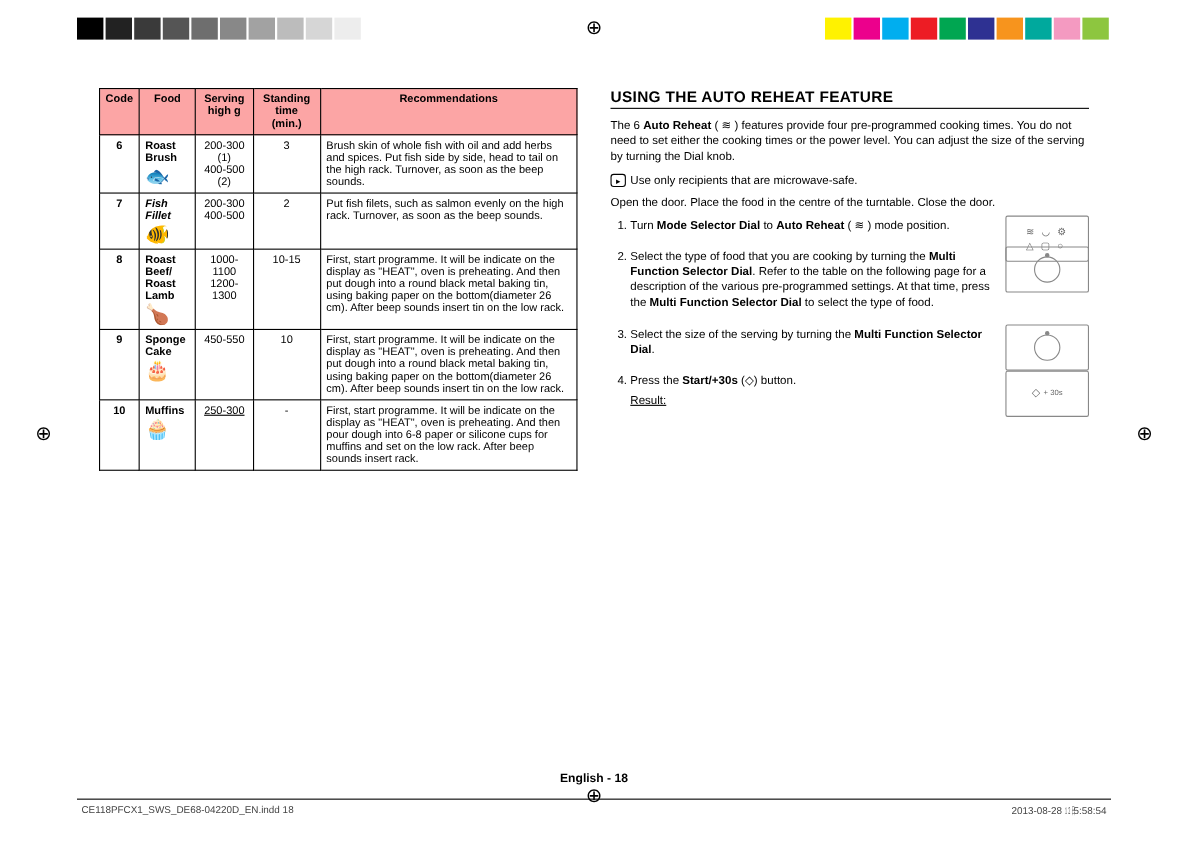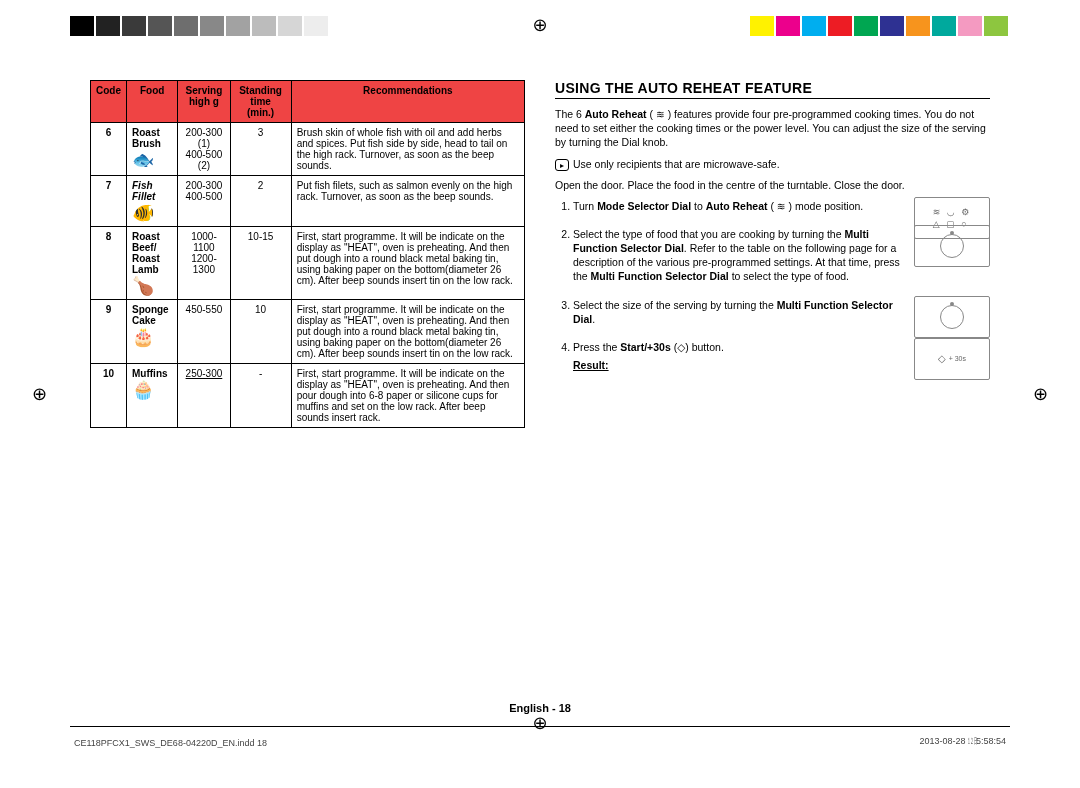--- a/index.html
+++ b/index.html
@@ -16,42 +16,42 @@
   .bottom-cross { bottom: 54px; }
   .side-cross { position: absolute; top: 50%; transform: translateY(-50%); font-size: 18px; }
   .side-cross.left { left: 32px; }
   .side-cross.right { right: 32px; }
 
   .content-wrap { position: absolute; top: 80px; left: 90px; right: 90px; display: flex; gap: 30px; }
   .col { flex: 1; }
 
   table.food { border-collapse: collapse; width: 100%; font-size: 10px; }
   table.food th, table.food td { border: 1px solid #000; padding: 4px 5px; vertical-align: top; text-align: left; }
-  table.food th { background: #ef4444; font-weight: bold; text-align: center; }
+  table.food th { background: #fca5a5; font-weight: bold; text-align: center; }
   .food-name { font-weight: bold; }
   .food-icon { font-size: 18px; line-height: 1; margin-top: 2px; display:block; }
   table.food td:first-child { text-align: center; font-weight: bold; }
   table.food td:nth-child(3), table.food td:nth-child(4) { text-align: center; }
 
   h2.section { font-size: 14px; font-weight: bold; border-bottom: 1.5px solid #000; padding-bottom: 2px; margin-bottom: 8px; letter-spacing: .3px; }
   .intro { font-size: 10.5px; line-height: 1.35; margin-bottom: 8px; }
   .tip { font-size: 10.5px; margin: 4px 0 8px 0; }
   .tip-icon { display:inline-block; border:1px solid #000; border-radius:3px; width:14px; height:12px; text-align:center; font-size:8px; line-height:12px; margin-right:4px; vertical-align:middle; }
   .open-line { font-size: 10.5px; margin-bottom: 8px; }
 
   ol.steps { list-style: decimal; padding-left: 18px; font-size: 10.5px; }
   ol.steps > li { margin-bottom: 14px; position: relative; padding-right: 90px; line-height:1.35; }
   .step-fig { position: absolute; top: -2px; right: 0; width: 76px; height: 42px; border: 1px solid #888; border-radius: 2px; font-size: 8px; display:flex; align-items:center; justify-content:center; color:#666; }
   .result-row { display: flex; gap: 10px; margin-top: 4px; }
-  .result-label { font-weight: bold; text-decoration: underline; flex: 0 0 50px; }
+  .result-label { font-weight: normal; text-decoration: underline; flex: 0 0 50px; }
   .result-body { flex: 1; }
   .result-body ul { list-style: disc; padding-left: 16px; margin-top: 4px; }
 
   .page-num { position: absolute; bottom: 74px; left: 50%; transform: translateX(-50%); font-size: 11px; font-weight: bold; }
-  .footer-line { position: absolute; bottom: 40px; left: 70px; right: 70px; border-top: 1px solid #000; height: 22px; font-size: 9px; display:flex; justify-content:space-between; align-items:flex-end; padding: 4px 4px 0; color:#444; }
+  .footer-line { position: absolute; bottom: 40px; left: 70px; right: 70px; border-top: 1px solid #000; height: 22px; font-size: 9px; display:flex; justify-content:space-between; align-items:flex-start; padding: 4px 4px 0; color:#444; }
 
   .dial-dot { width:24px; height:24px; border:1px solid #888; border-radius:50%; position:relative; }
   .dial-dot::after { content:''; position:absolute; top:-4px; left:50%; width:4px; height:4px; background:#888; border-radius:50%; transform:translateX(-50%);}
   .fig-label { font-size:7px; margin-left:3px; }
 </style>
 </head>
 <body>
 
 <div class="page">
 

